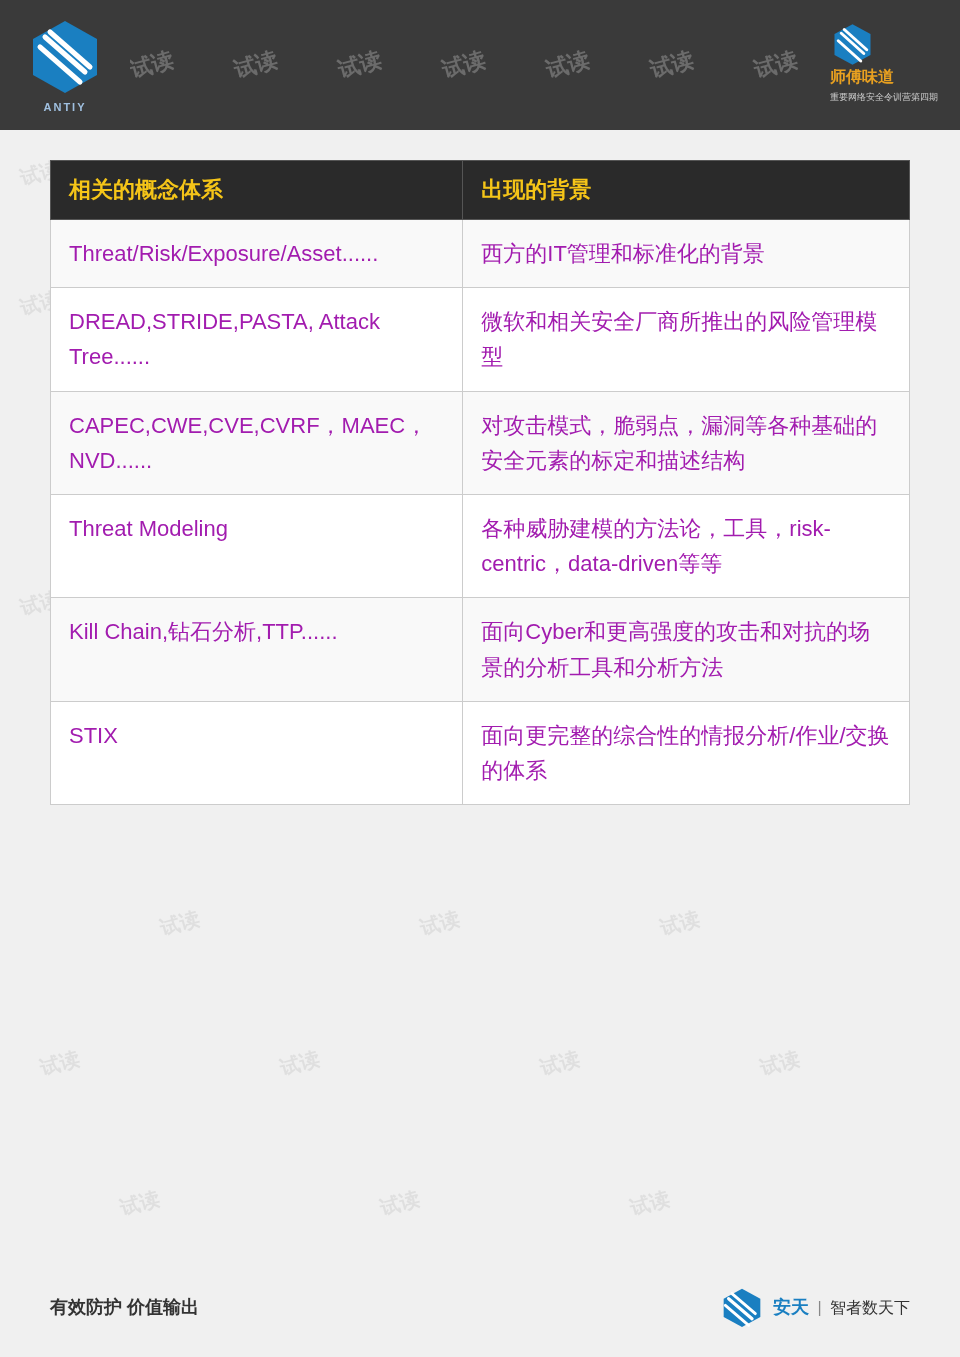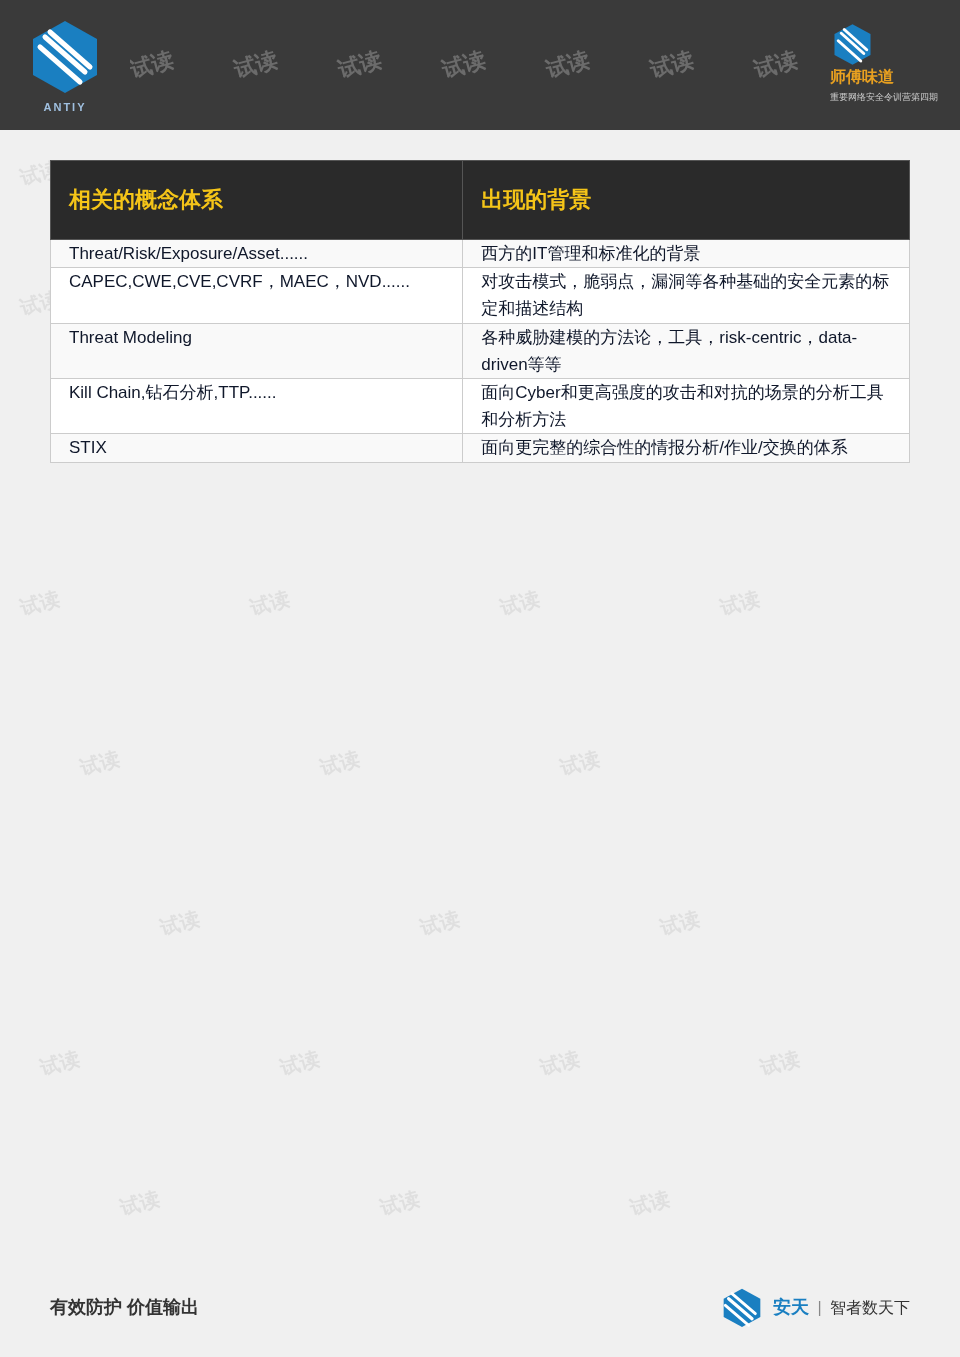--- a/index.html
+++ b/index.html
@@ -152,33 +152,33 @@
       width: 100%;
       border-collapse: collapse;
       background: white;
     }
 
     .concept-table th {
       background: #2a2a2a;
       color: #f5c518;
       font-size: 22px;
       font-weight: bold;
-      padding: 24px 18px;
+      padding: 14px 18px;
       text-align: left;
       border: 1px solid #555;
       font-family: 'Microsoft YaHei', 'SimHei', Arial, sans-serif;
     }
 
     .concept-table td {
-      padding: 0 18px;
+      padding: 16px 18px;
       border: 1px solid #ccc;
       vertical-align: top;
       line-height: 1.6;
-      font-size: 17px;
-      color: #0f172a;
+      font-size: 22px;
+      color: #a21caf;
     }
 
     .concept-table tr:nth-child(odd) td {
       background: #f9f9f9;
     }
 
     .concept-table tr:nth-child(even) td {
       background: #ffffff;
     }
 
@@ -338,20 +338,24 @@
         <th class="col-left">相关的概念体系</th>
         <th class="col-right">出现的背景</th>
       </tr>
     </thead>
     <tbody id="table-body">
     <tr>
           <td class="col-left">Threat/Risk/Exposure/Asset......</td>
           <td class="col-right">西方的IT管理和标准化的背景</td>
         </tr>
         <tr>
+          <td class="col-left">DREAD,STRIDE,PASTA, Attack Tree......</td>
+          <td class="col-right">微软和相关安全厂商所推出的风险管理模型</td>
+        </tr>
+        <tr>
           <td class="col-left">CAPEC,CWE,CVE,CVRF，MAEC，NVD......</td>
           <td class="col-right">对攻击模式，脆弱点，漏洞等各种基础的安全元素的标定和描述结构</td>
         </tr>
         <tr>
           <td class="col-left">Threat Modeling</td>
           <td class="col-right">各种威胁建模的方法论，工具，risk-centric，data-driven等等</td>
         </tr>
         <tr>
           <td class="col-left">Kill Chain,钻石分析,TTP......</td>
           <td class="col-right">面向Cyber和更高强度的攻击和对抗的场景的分析工具和分析方法</td>

